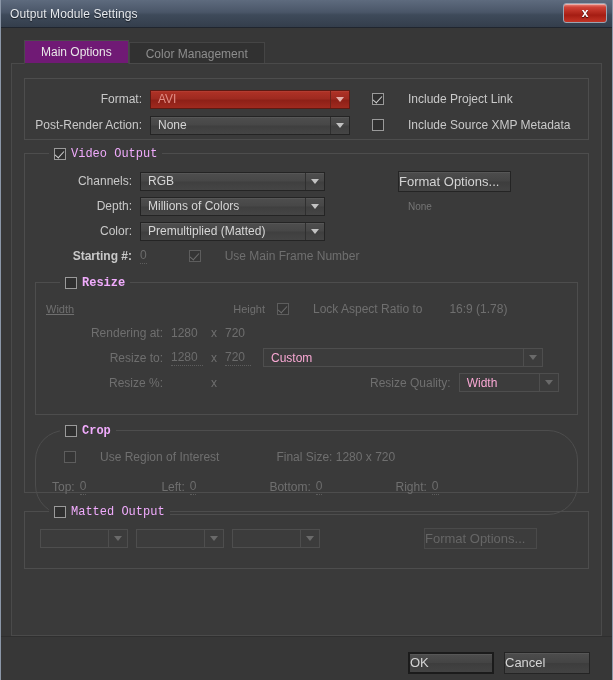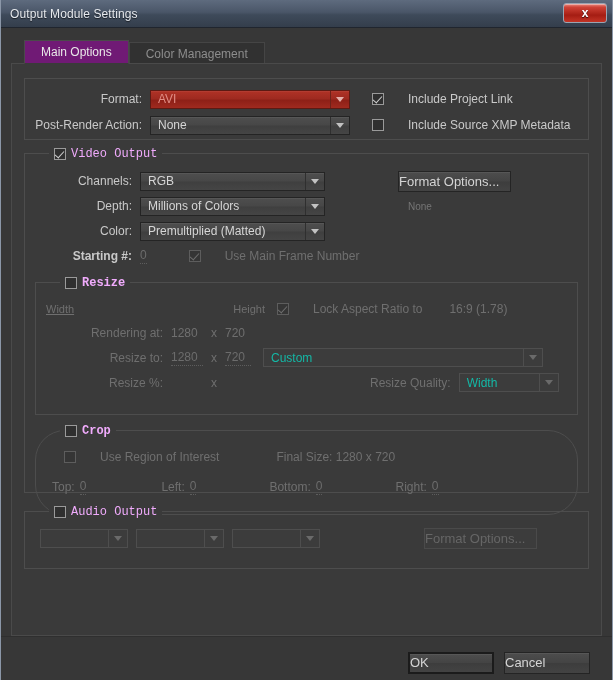--- a/index.html
+++ b/index.html
@@ -156,21 +156,21 @@
   .dd.red {
     background: linear-gradient(180deg,#b03226 0%, #9e2a20 45%, #8e2017 55%, #a02a1f 100%);
     border-color: #5c1a13;
     color: #e08c84;
   }
   .dd.red .arrow-box { border-left-color: #6d2219; }
   .dd.red .arrow-box::after { border-top-color: #e4b0ab; }
   .dd.disabled {
     background: #3c3c3c;
     border-color: #4e4e4e;
-    color: #14b8a6;
+    color: #f9a8d4;
     box-shadow: none;
     cursor: default;
   }
   .dd.disabled .arrow-box { border-left-color: #4e4e4e; }
   .dd.disabled .arrow-box::after { border-top-color: #6a6a6a; }
 
   
   .btn {
     height: 21px;
     border: 1px solid #242424;
@@ -371,21 +371,21 @@
             <div class="num dim" style="margin-left:5px;">0</div>
             <div class="lbl dim" style="margin-left:73px;">Right:</div>
             <div class="num dim" style="margin-left:5px;">0</div>
           </div>
         </div>
       </div>
 
       <div class="group" style="margin-top:18px;height:58px;padding:16px 10px 8px 10px;">
         <div class="legend">
           <span class="cb"></span>
-          <span>Audio Output</span>
+          <span>Matted Output</span>
         </div>
         <div class="row" style="height:21px;">
           <div class="dd disabled" style="width:88px;margin-left:5px;">
             <span></span>
             <span class="arrow-box"></span>
           </div>
           <div class="dd disabled" style="width:88px;margin-left:8px;">
             <span></span>
             <span class="arrow-box"></span>
           </div>

